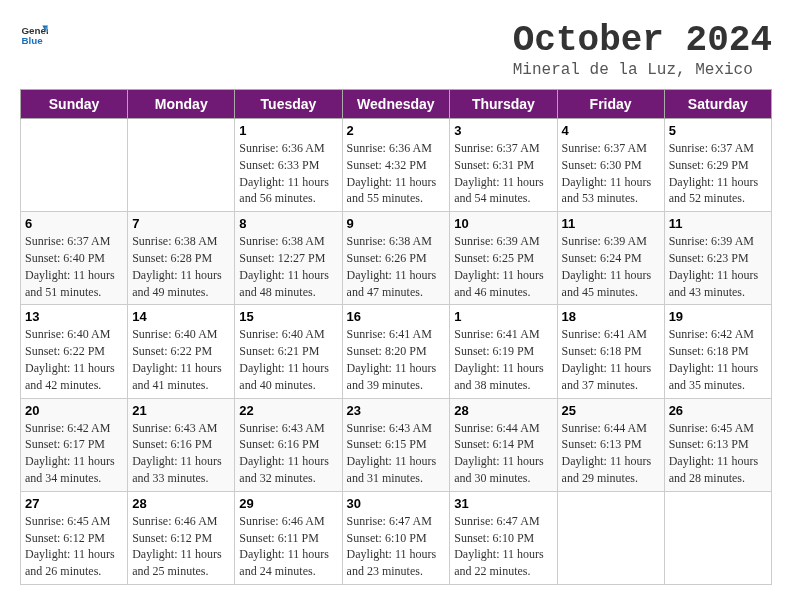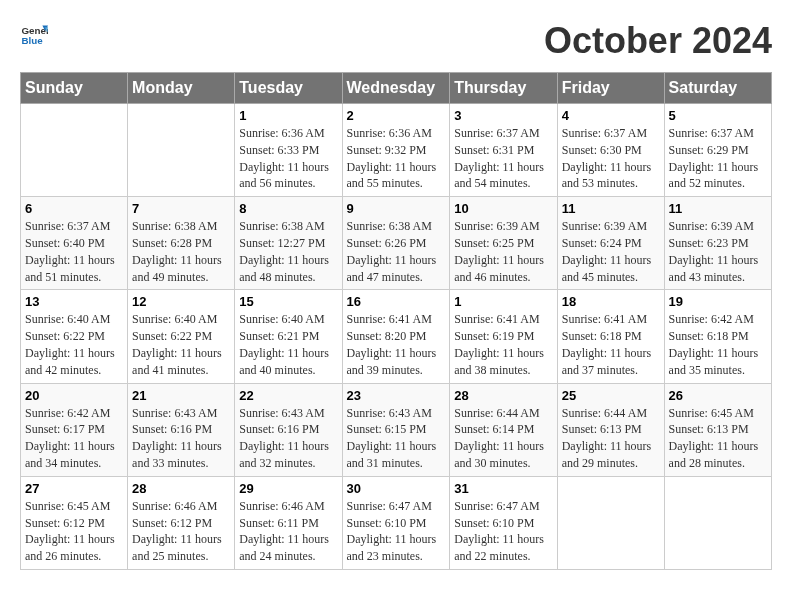--- a/index.html
+++ b/index.html
@@ -20,41 +20,42 @@
       display: flex;
       align-items: center;
       gap: 4px;
     }
     .logo-icon {
       width: 28px;
       height: 28px;
     }
     .title-block {
       text-align: left;
+      font-family: Liberation Mono, monospace;
     }
     .month-title {
       font-size: 36px;
       font-weight: bold;
       color: #333;
     }
     .location-title {
       font-size: 16px;
       color: #555;
     }
     .calendar {
       width: 100%;
       border-collapse: collapse;
       font-size: 11px;
     }
     .calendar th {
-      background-color: #737373;
+      background-color: #701a75;
       color: #fff;
       padding: 6px 4px;
-      text-align: left;
-      font-size: 16px;
+      text-align: center;
+      font-size: 14px;
       border: 1px solid #aaa;
     }
     .calendar td {
       border: 1px solid #ccc;
       padding: 4px;
       vertical-align: top;
       background: #fff;
       width: 108px;
       min-height: 80px;
       height: 90px;
@@ -85,20 +86,21 @@
   <div class="logo">
     <svg class="logo-icon" viewBox="0 0 40 40">
       <text x="2" y="20" font-size="14" font-weight="bold" fill="#333" font-family="Arial">General</text>
       <text x="2" y="34" font-size="14" font-weight="bold" fill="#1a6fba" font-family="Arial">Blue</text>
       <polygon points="32,8 40,8 36,16" fill="#1a6fba"></polygon>
       <polygon points="35,10 43,10 39,18" fill="#4a9fd4" opacity="0.7"></polygon>
     </svg>
   </div>
   <div class="title-block">
     <div class="month-title">October 2024</div>
+    <div class="location-title">Mineral de la Luz, Mexico</div>
   </div>
 </div>
 
 <table class="calendar">
   <thead>
     <tr>
       <th>Sunday</th>
       <th>Monday</th>
       <th>Tuesday</th>
       <th>Wednesday</th>
@@ -113,21 +115,21 @@
         <td class="empty-cell"></td>
         <td>
           <span class="day-num">1</span>
           <div class="day-info">Sunrise: 6:36 AM
 Sunset: 6:33 PM
 Daylight: 11 hours and 56 minutes.</div>
         </td>
         <td>
           <span class="day-num">2</span>
           <div class="day-info">Sunrise: 6:36 AM
-Sunset: 9:32 PM
+Sunset: 4:32 PM
 Daylight: 11 hours and 55 minutes.</div>
         </td>
         <td>
           <span class="day-num">3</span>
           <div class="day-info">Sunrise: 6:37 AM
 Sunset: 6:31 PM
 Daylight: 11 hours and 54 minutes.</div>
         </td>
         <td>
           <span class="day-num">4</span>
@@ -187,21 +189,21 @@
         </td>
       </tr>
       <tr>
         <td>
           <span class="day-num">13</span>
           <div class="day-info">Sunrise: 6:40 AM
 Sunset: 6:22 PM
 Daylight: 11 hours and 42 minutes.</div>
         </td>
         <td>
-          <span class="day-num">12</span>
+          <span class="day-num">14</span>
           <div class="day-info">Sunrise: 6:40 AM
 Sunset: 6:22 PM
 Daylight: 11 hours and 41 minutes.</div>
         </td>
         <td>
           <span class="day-num">15</span>
           <div class="day-info">Sunrise: 6:40 AM
 Sunset: 6:21 PM
 Daylight: 11 hours and 40 minutes.</div>
         </td>

